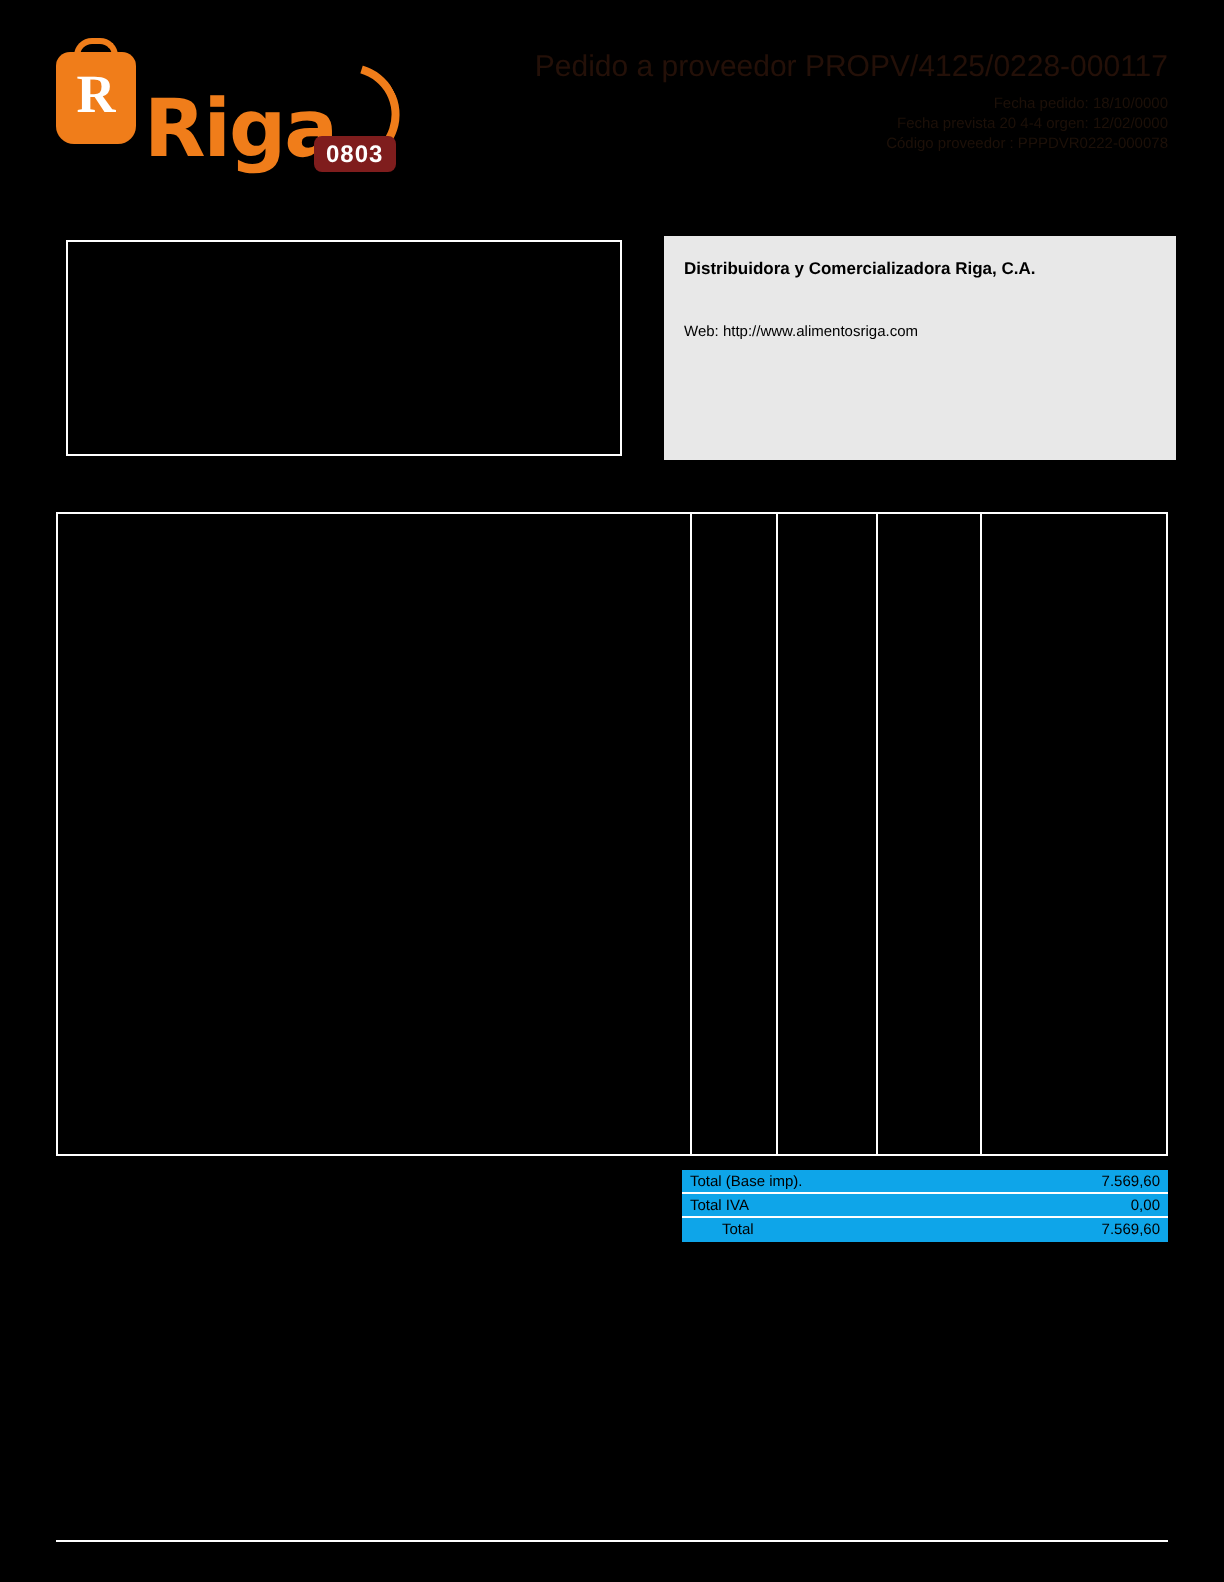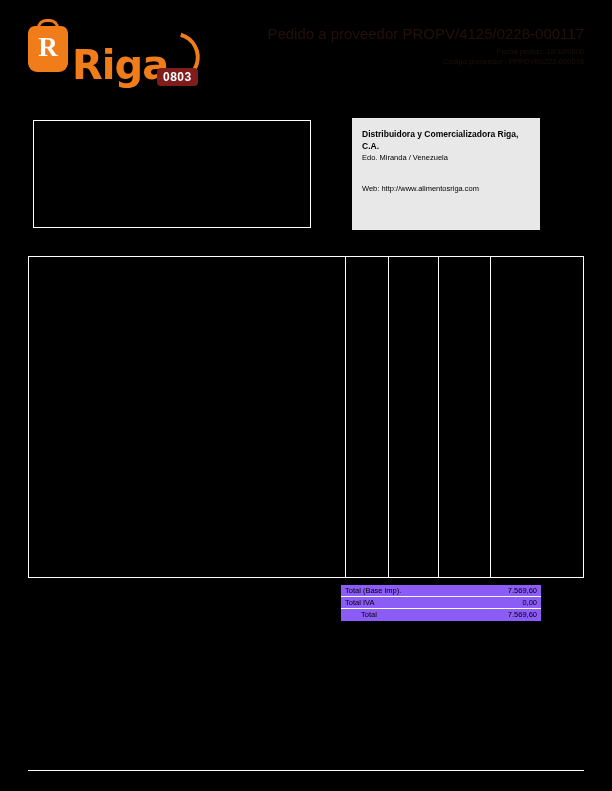--- a/index.html
+++ b/index.html
@@ -120,23 +120,23 @@
     position: absolute;
     left: 33px;
     top: 120px;
     width: 278px;
     height: 108px;
     border: 1px solid #ffffff;
     box-sizing: border-box;
   }
   .box-right {
     position: absolute;
-    left: 352px;
+    left: 332px;
     top: 118px;
-    width: 188px;
+    width: 256px;
     height: 112px;
     background: #e8e8e8;
     box-sizing: border-box;
     padding: 10px 10px;
   }
   .company-name {
     color: #000000;
     font-size: 8.5px;
     font-weight: bold;
     line-height: 12px;
@@ -180,22 +180,22 @@
   .v1 { left: 317px; }
   .v2 { left: 360px; }
   .v3 { left: 410px; }
   .v4 { left: 462px; }
 
   
   .totals {
     position: absolute;
     left: 341px;
     top: 585px;
-    width: 200px;
-    background: #8b5cf6;
+    width: 243px;
+    background: #0ea5e9;
     color: #000000;
   }
   .total-row {
     display: flex;
     justify-content: space-between;
     font-size: 7.5px;
     line-height: 12px;
     padding: 0 4px;
     border-bottom: 1px solid #ffffff;
     box-sizing: border-box;
@@ -223,30 +223,30 @@
     <div class="logo-badge-letter">R</div>
   </div>
   <div class="logo-word">Riga</div>
   <div class="logo-swoosh"></div>
   <div class="logo-sub">0803</div>
 </div>
 
 <div class="doc-header">
   <div class="doc-title">Pedido a proveedor PROPV/4125/0228-000117</div>
   <div class="doc-meta-line">Fecha pedido: 18/10/0000</div>
+  <div class="doc-meta-line">Fecha prevista 20 4-4 orgen: 12/02/0000</div>
   <div class="doc-meta-line">Código proveedor : PPPDVR0222-000078</div>
 </div>
 
 <div class="box-left">
   <span></span>
 </div>
 
 <div class="box-right">
   <div class="company-name">Distribuidora y Comercializadora Riga, C.A.</div>
-  <div class="company-line">Edo. Miranda / Venezuela</div>
   <div class="company-web">Web: http://www.alimentosriga.com</div>
 </div>
 
 <div class="table-wrap">
   <div class="table-outline"></div>
   <div class="vline v1"></div>
   <div class="vline v2"></div>
   <div class="vline v3"></div>
   <div class="vline v4"></div>
 </div>

